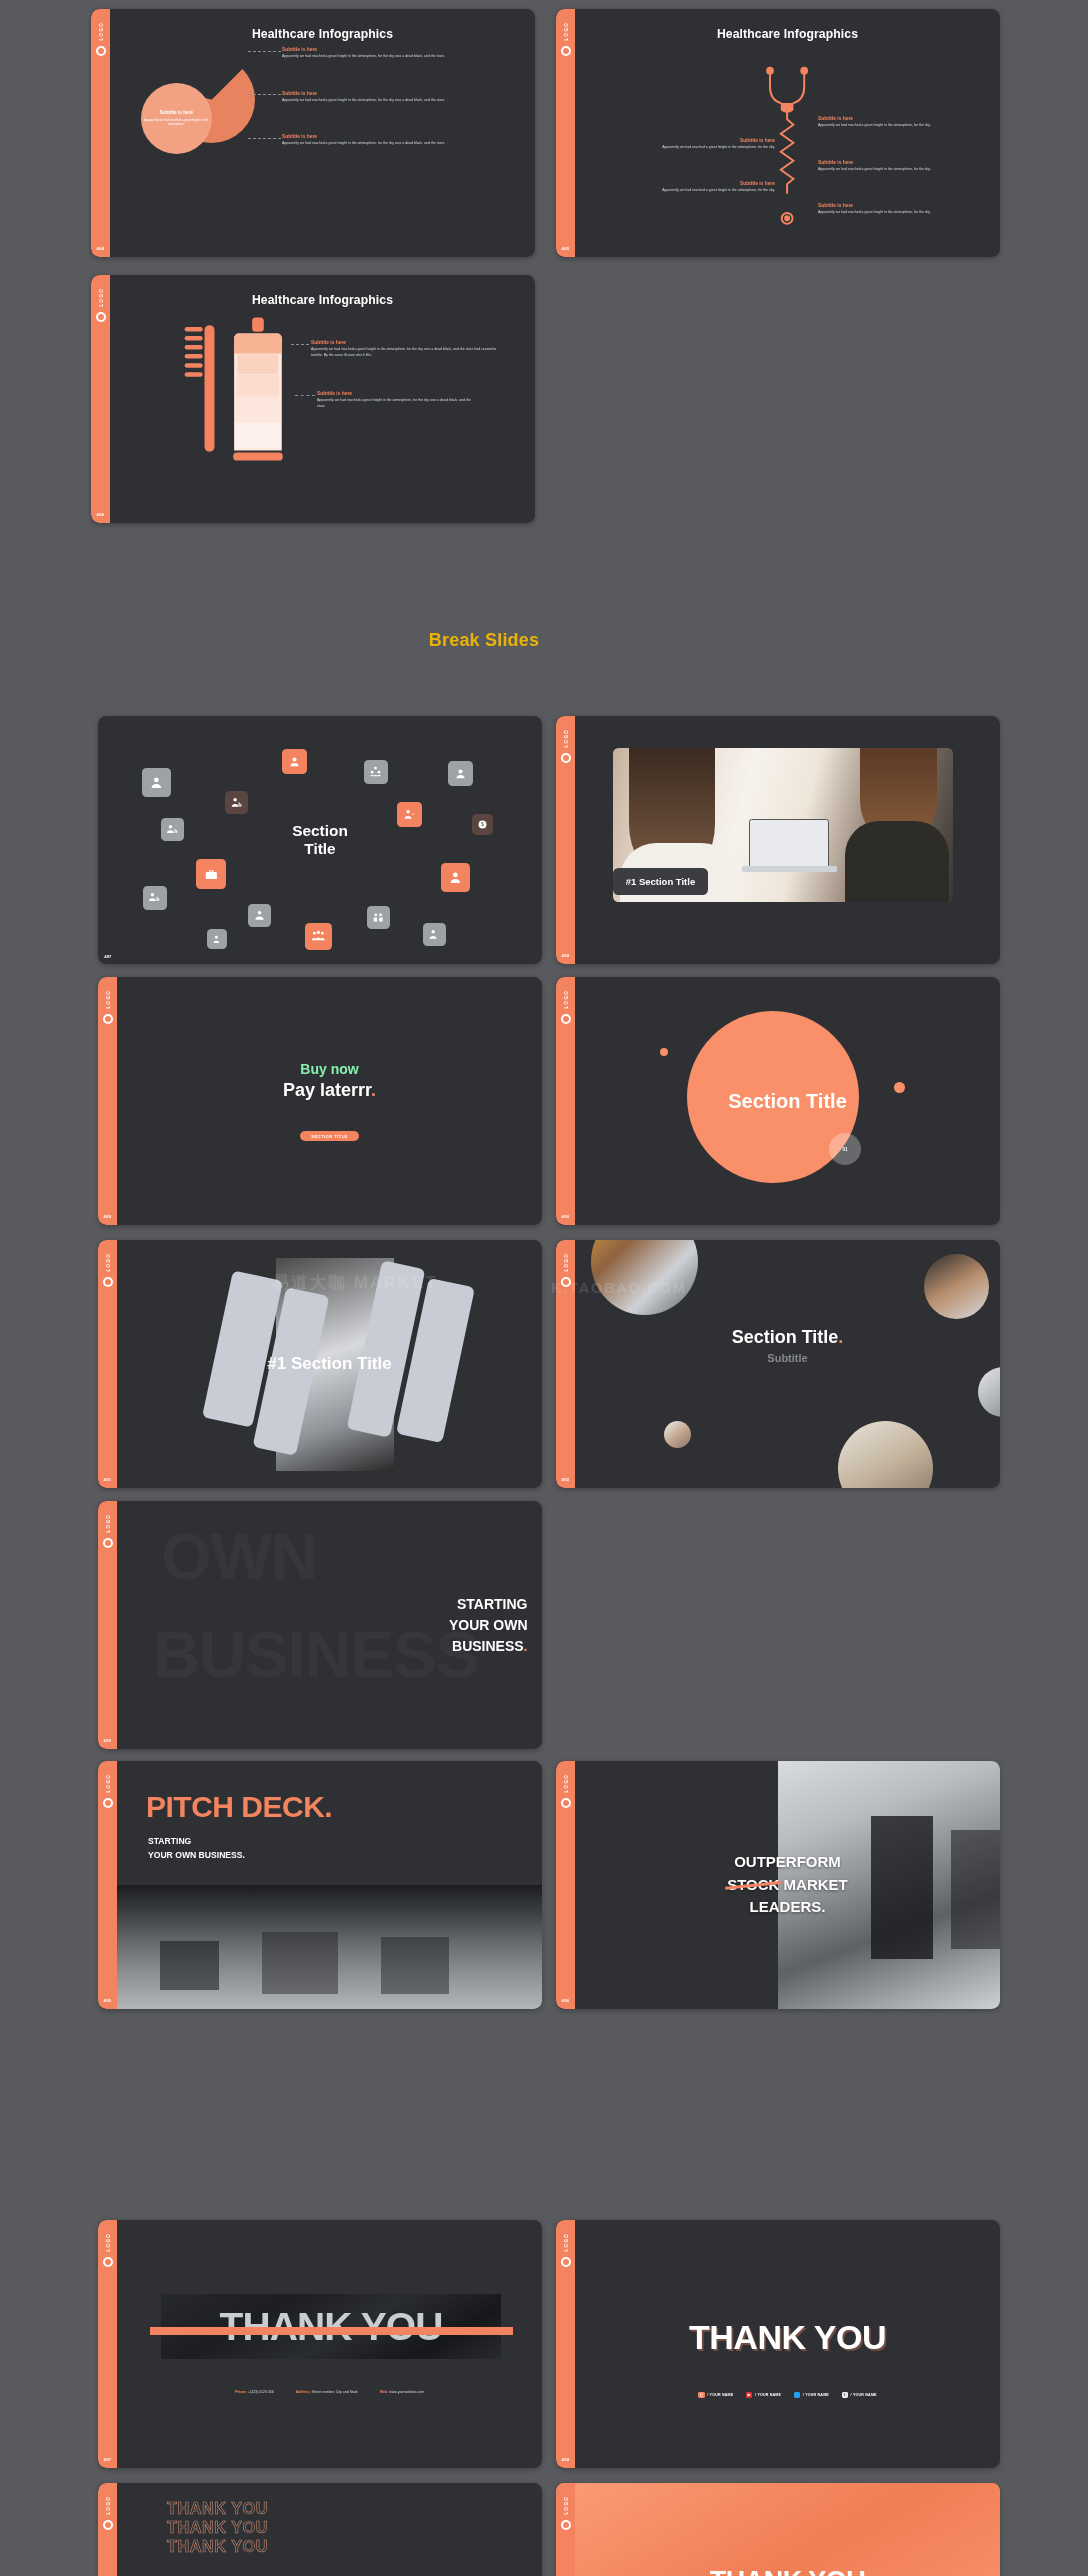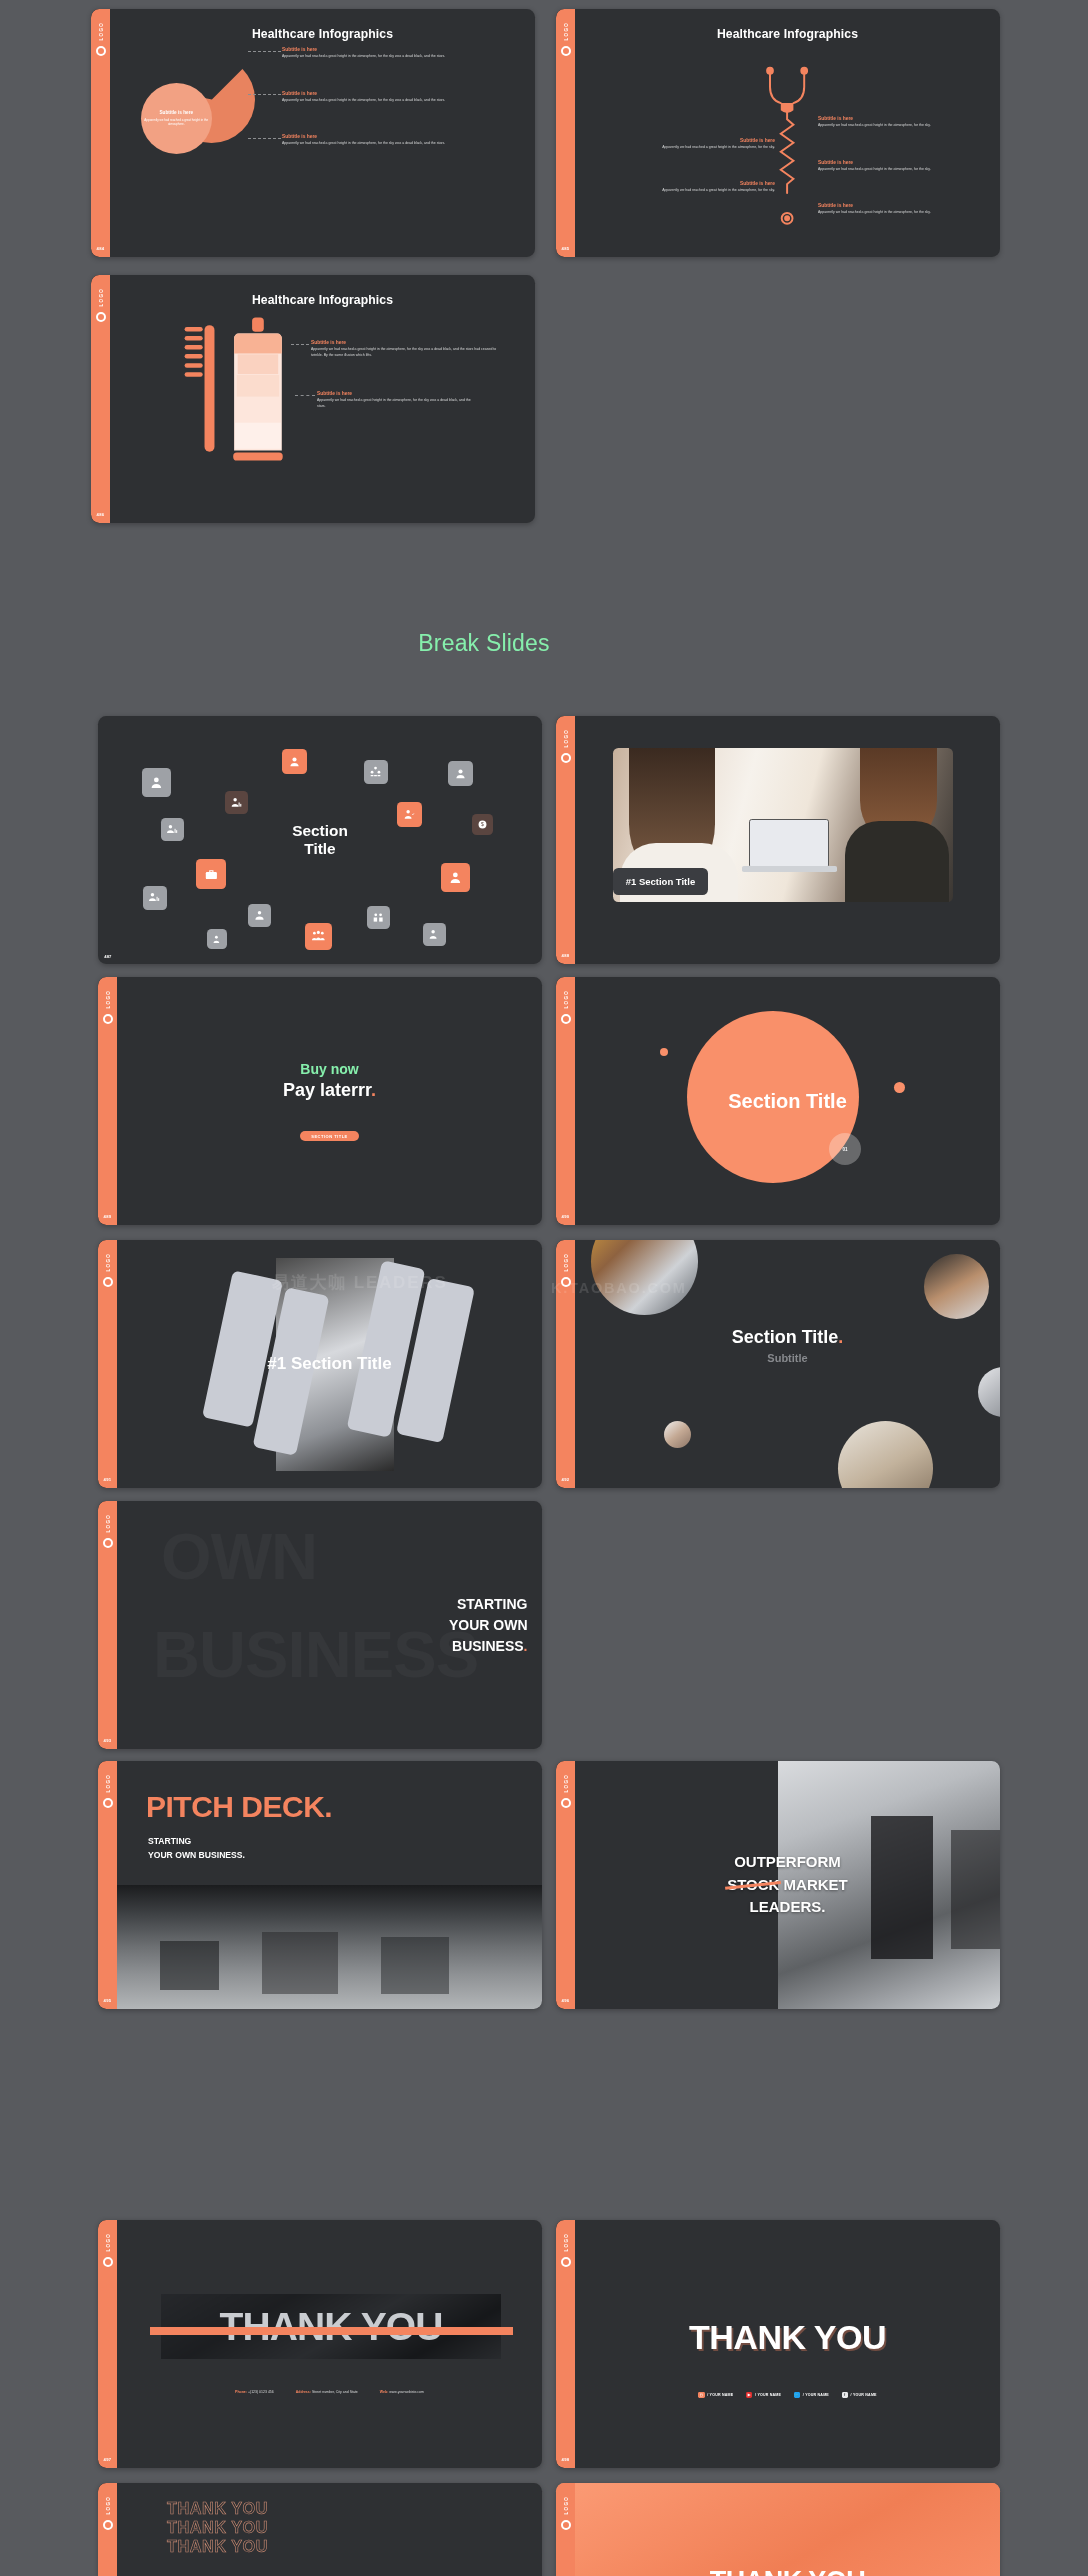--- a/index.html
+++ b/index.html
@@ -47,21 +47,21 @@
     position: absolute; bottom: 6.3px; left: 50%;
     transform: translateX(-50%);
     font-size: 4.2px; font-weight: 700; color: #fff; letter-spacing:0.3px;
   }
 
   .body-area { position: absolute; left: 19px; top:0; right:0; bottom:0; }
 
   
   .sec-heading {
     position: absolute; width: 100%; text-align: center;
-    color: #86efac; font-weight: 400; font-size: 23px; letter-spacing: 0.2px;
+    color: #eab308; font-weight: 700; font-size: 18px; letter-spacing: 0.2px;
   }
 
   
   .info-title {
     position: absolute; top: 18px; width: 100%; text-align: center;
     color: #fff; font-size: 12.2px; font-weight: 700; letter-spacing: 0.1px;
   }
   .sub-h { color: #f4845f; font-size: 4.9px; font-weight: 700; margin-bottom: 2.3px; }
   .sub-p { color: #d8d9da; font-size: 3.5px; line-height: 1.55; }
 
@@ -629,17 +629,17 @@
   <div class="slide" style="left:556px; top:2483px; height:127px; background:#f9906a;">
     <div class="rail" style="background:#f4845f;">
       <div class="logo-word">LOGO</div>
       <div class="logo-ring"></div>
     </div>
     <div class="body-area" style="background:linear-gradient(150deg,#fb9a74,#f07e54 55%,#f9906a);">
       <div style="position:absolute; left:0; right:0; top:83px; text-align:center; color:#fff; font-weight:800; font-size:27px; letter-spacing:-0.5px;">THANK YOU</div>
     </div>
   </div>
 
-  <div class="watermark" style="left:272px; top:1271px;">易道大咖  LEADERS</div>
+  <div class="watermark" style="left:272px; top:1271px;">易道大咖  MARKET</div>
   <div class="watermark" style="left:551px; top:1280px; font-size:14.5px;">K.TAOBAO.COM</div>
 
 </div>
 
 
 </body></html>

